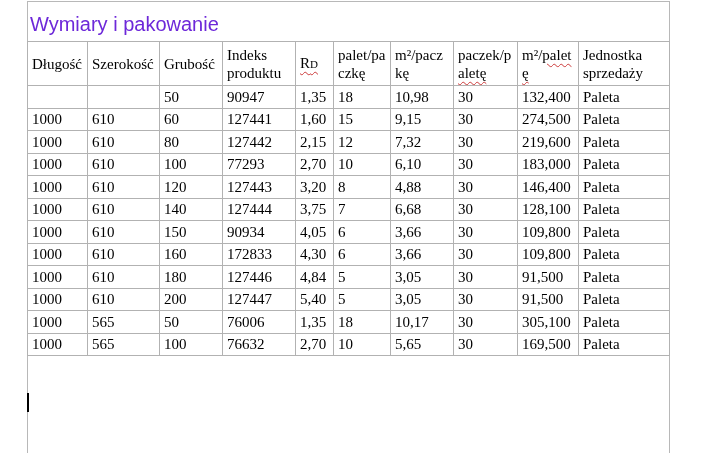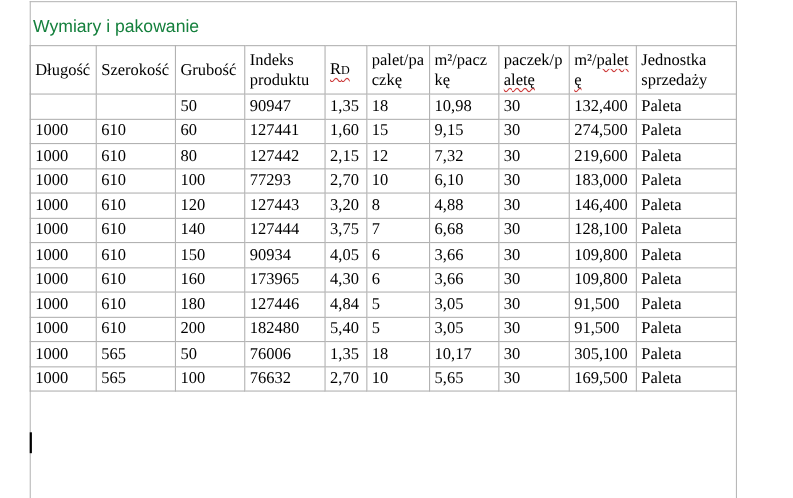--- a/index.html
+++ b/index.html
@@ -15,21 +15,21 @@
 
   
   .boundary { position: absolute; background: #b8b8b8; }
   .boundary-top   { left: 27px; top: 1px; width: 643px; height: 1px; }
   .boundary-left  { left: 27px; top: 1px; width: 1px; height: 452px; }
   .boundary-right { left: 669px; top: 1px; width: 1px; height: 452px; }
 
   .doc-title {
     position: absolute; left: 30px; top: 15px;
     font-family: "Liberation Sans", sans-serif;
-    font-size: 16px; line-height: 19px; color: #15803d;
+    font-size: 20px; line-height: 19px; color: #6d28d9;
     white-space: nowrap;
   }
 
   table.spec {
     position: absolute; left: 27px; top: 41px;
     width: 643px;
     border-collapse: collapse; table-layout: fixed;
   }
   table.spec td {
     border: 1px solid #b2b2b2;
@@ -176,21 +176,21 @@
           <td>6</td>
           <td>3,66</td>
           <td>30</td>
           <td>109,800</td>
           <td>Paleta</td>
         </tr>
         <tr class="row-data">
           <td>1000</td>
           <td>610</td>
           <td>160</td>
-          <td>173965</td>
+          <td>172833</td>
           <td>4,30</td>
           <td>6</td>
           <td>3,66</td>
           <td>30</td>
           <td>109,800</td>
           <td>Paleta</td>
         </tr>
         <tr class="row-data">
           <td>1000</td>
           <td>610</td>
@@ -200,21 +200,21 @@
           <td>5</td>
           <td>3,05</td>
           <td>30</td>
           <td>91,500</td>
           <td>Paleta</td>
         </tr>
         <tr class="row-data">
           <td>1000</td>
           <td>610</td>
           <td>200</td>
-          <td>182480</td>
+          <td>127447</td>
           <td>5,40</td>
           <td>5</td>
           <td>3,05</td>
           <td>30</td>
           <td>91,500</td>
           <td>Paleta</td>
         </tr>
         <tr class="row-data">
           <td>1000</td>
           <td>565</td>

